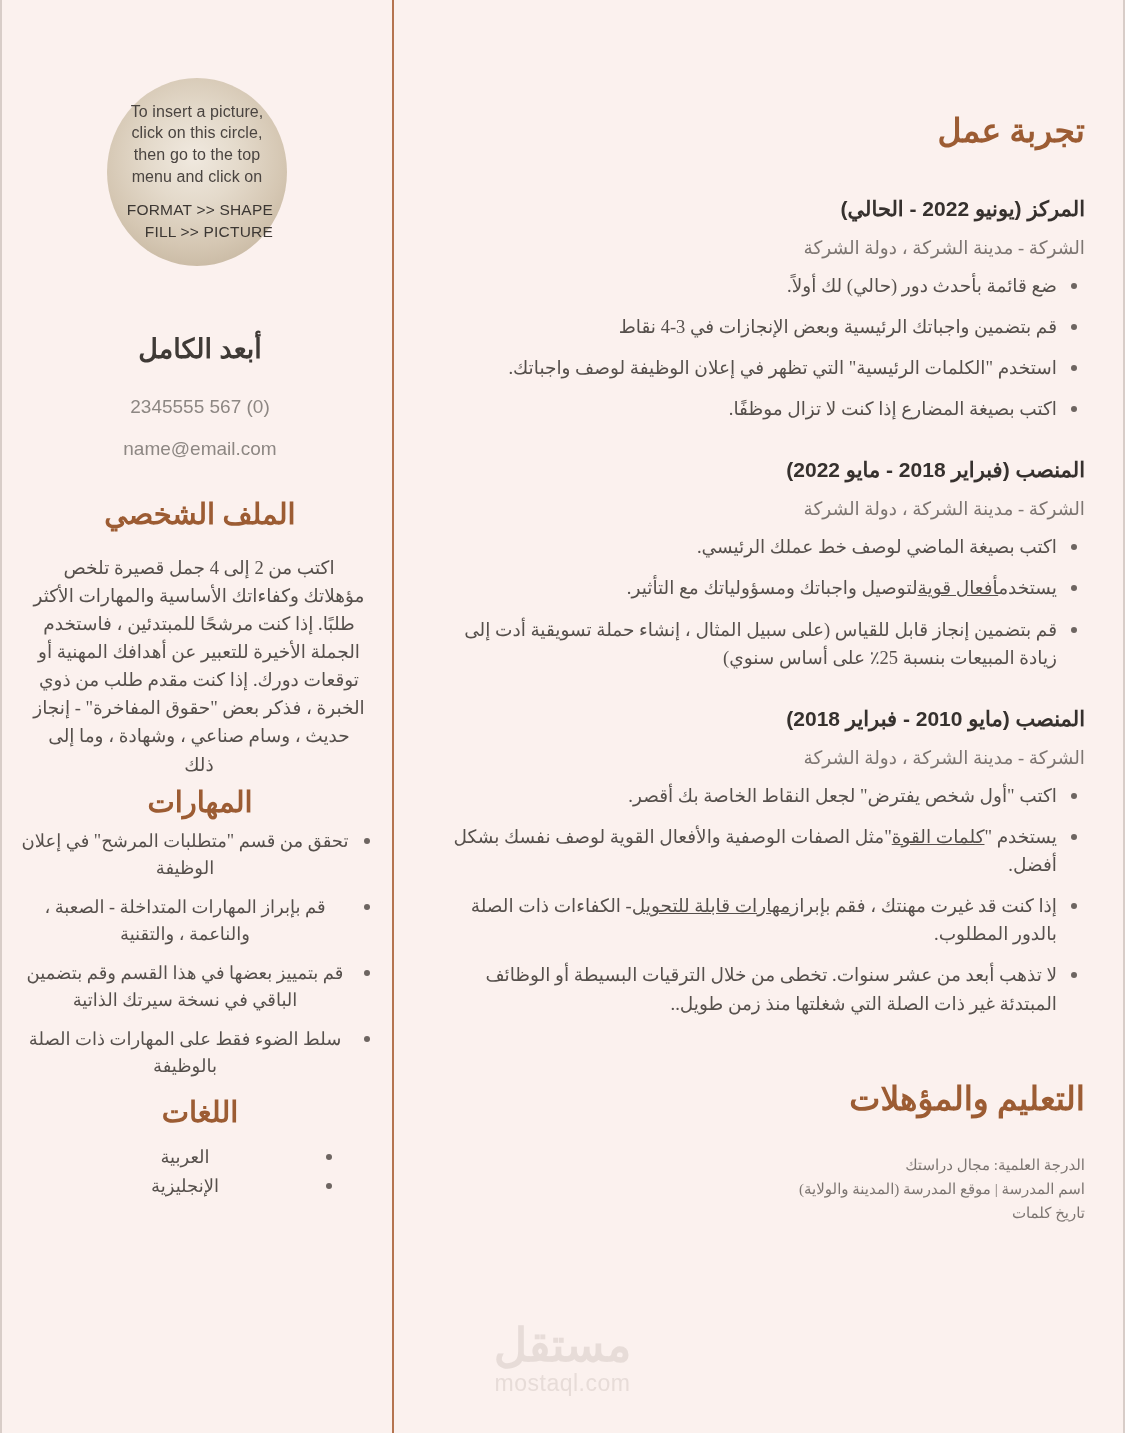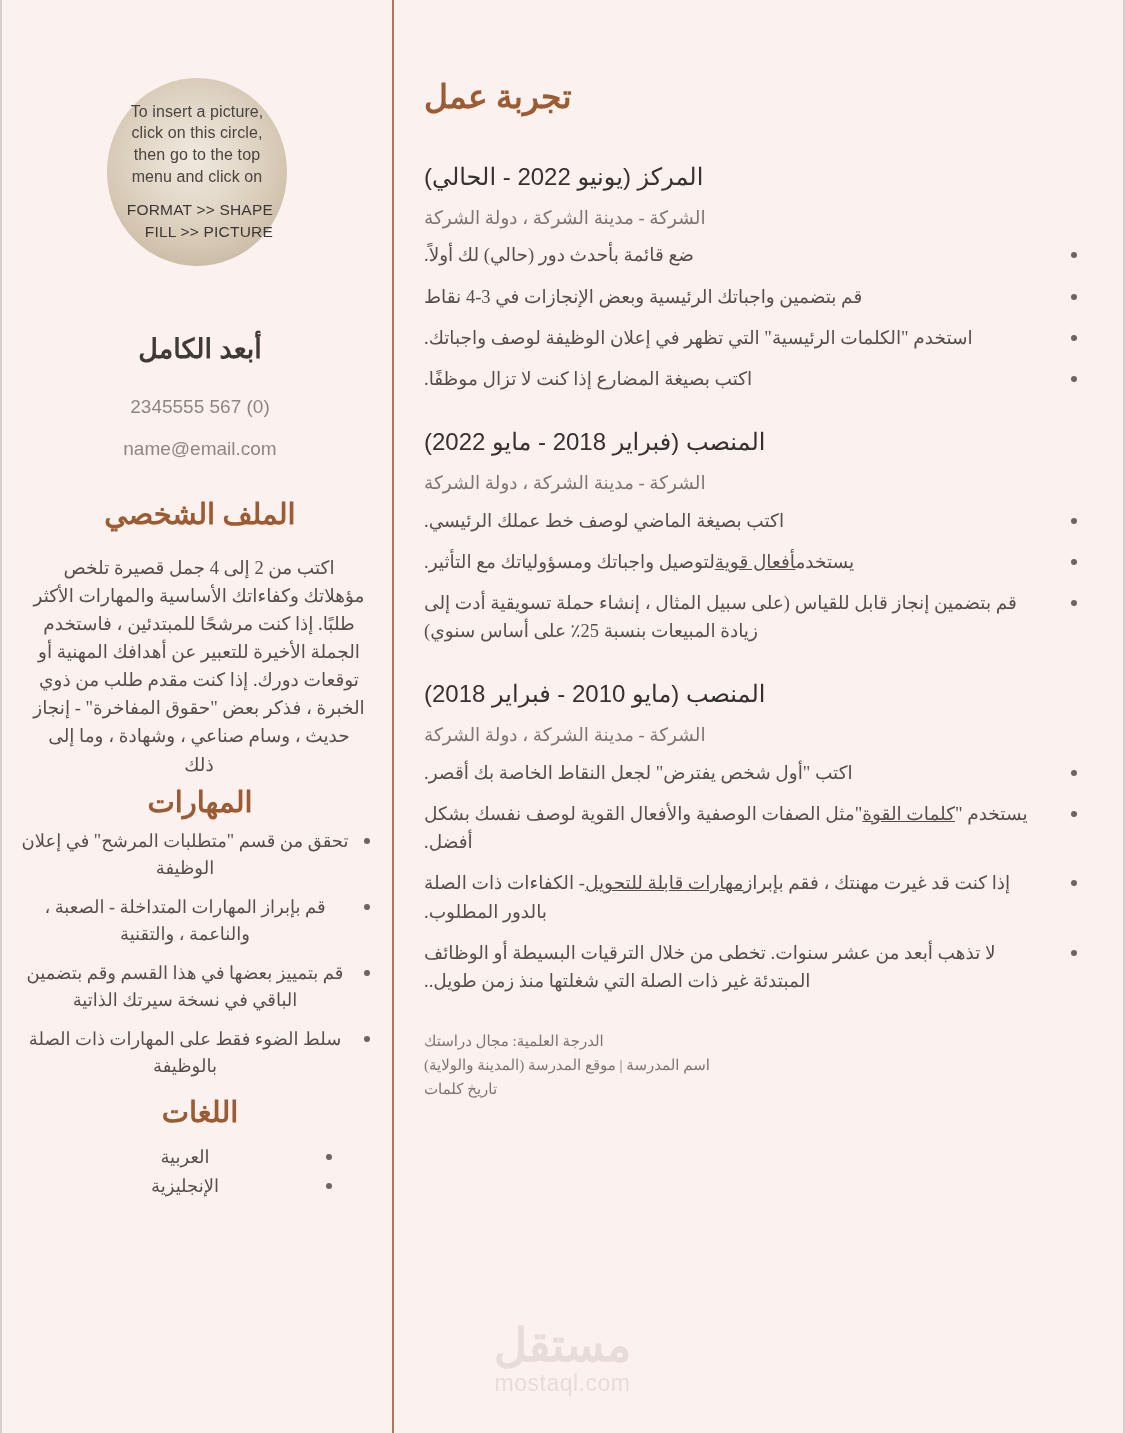--- a/index.html
+++ b/index.html
@@ -163,38 +163,38 @@
   ul.lang-list { margin-top: 14px; margin-left: 60px; margin-right: 60px; }
 
   
   .main {
     position: absolute;
     top: 0;
     right: 0;
     width: 729px;
     height: 100%;
     box-sizing: border-box;
-    padding: 78px 38px 0 30px;
-    text-align: left;
+    padding: 112px 38px 0 30px;
+    text-align: right;
   }
   .main-head {
     font-family: "Liberation Serif", serif;
     font-size: 33px;
     font-weight: bold;
     color: #9c5c33;
     margin: 0 0 44px 0;
     line-height: 1.2;
   }
   .main-head.edu { margin-top: 62px; margin-bottom: 34px; }
 
   .job { margin-bottom: 34px; }
   .job-title {
     font-family: "Liberation Sans", sans-serif;
-    font-size: 24px;
-    font-weight: normal;
+    font-size: 21px;
+    font-weight: bold;
     color: #36312e;
     margin: 0 0 14px 0;
     line-height: 1.25;
   }
   .job-company {
     font-size: 18.5px;
     color: #7d7672;
     margin: 0 0 10px 0;
     line-height: 1.4;
   }
@@ -331,20 +331,21 @@
       <h3 class="job-title">المنصب (مايو 2010 - فبراير 2018)</h3>
       <p class="job-company">الشركة - مدينة الشركة ، دولة الشركة</p>
       <ul class="job-list">
         <li>اكتب "أول شخص يفترض" لجعل النقاط الخاصة بك أقصر.</li>
         <li>يستخدم "<span class="u">كلمات القوة</span>"مثل الصفات الوصفية والأفعال القوية لوصف نفسك بشكل أفضل.</li>
         <li>إذا كنت قد غيرت مهنتك ، فقم بإبراز<span class="u">مهارات قابلة للتحويل</span>- الكفاءات ذات الصلة بالدور المطلوب.</li>
         <li>لا تذهب أبعد من عشر سنوات. تخطى من خلال الترقيات البسيطة أو الوظائف المبتدئة غير ذات الصلة التي شغلتها منذ زمن طويل..</li>
       </ul>
     </div>
 
+    <h1 class="main-head edu">التعليم والمؤهلات</h1>
 
     <p class="edu-line">الدرجة العلمية: مجال دراستك</p>
     <p class="edu-line">اسم المدرسة | موقع المدرسة (المدينة والولاية)</p>
     <p class="edu-line">تاريخ كلمات</p>
 
   </div>
 
   <div class="watermark">
     <div class="wm-ar">مستقل</div>
     <div class="wm-en">mostaql.com</div>

